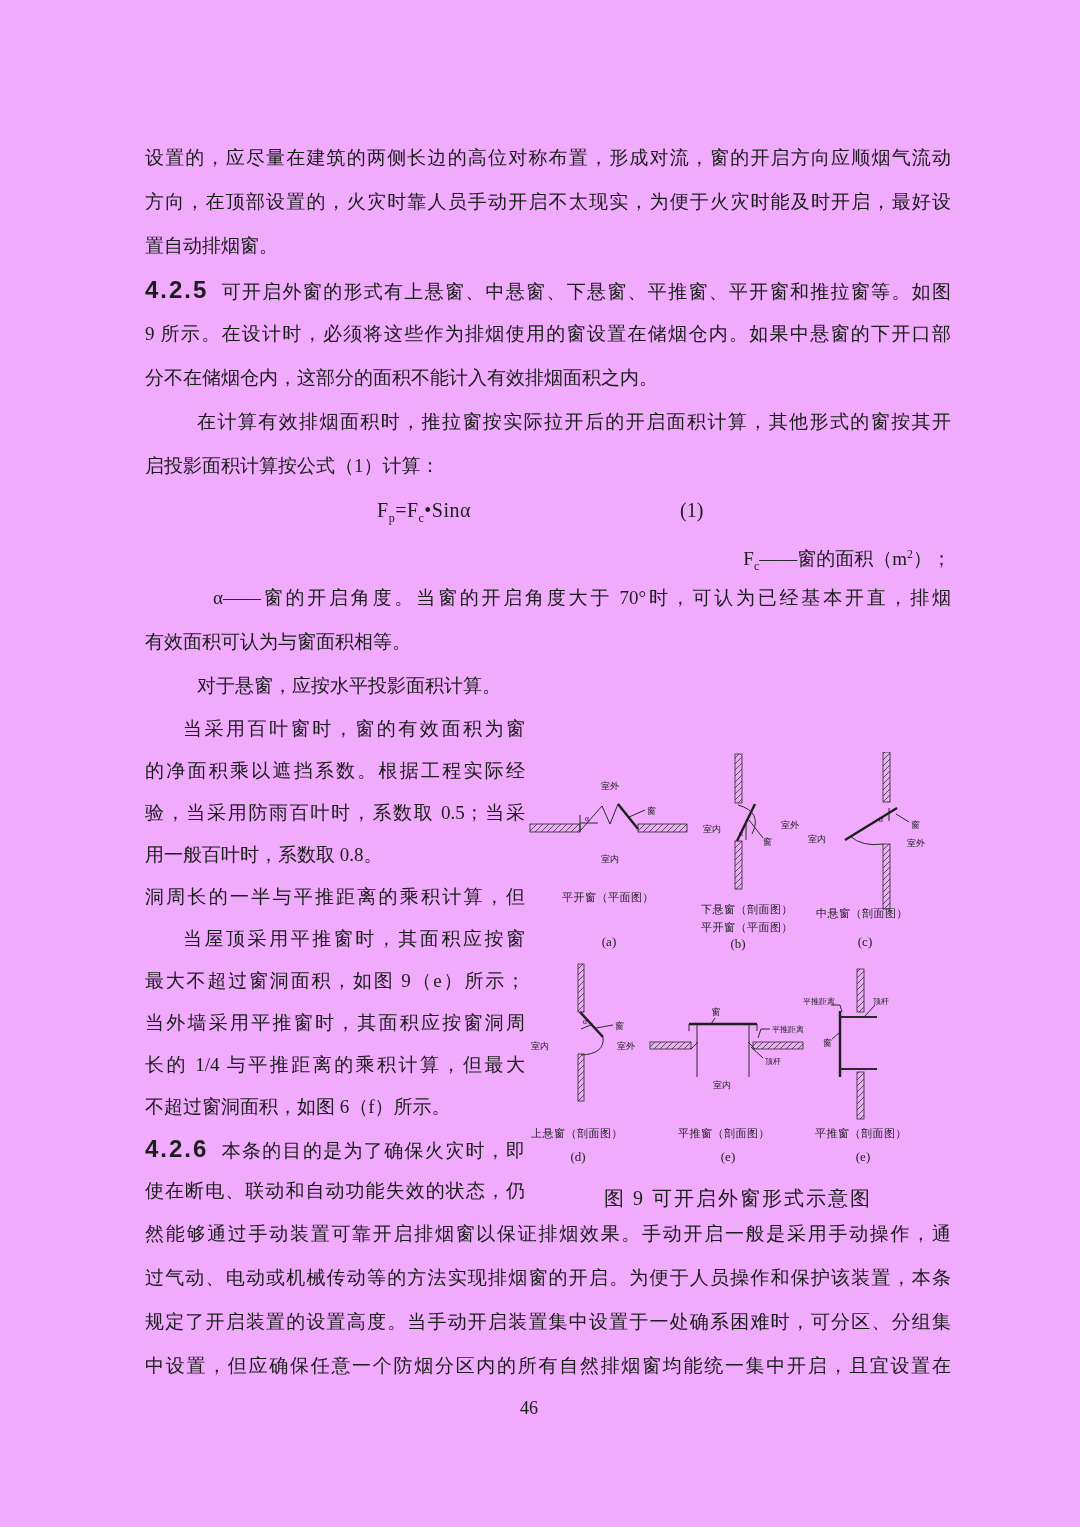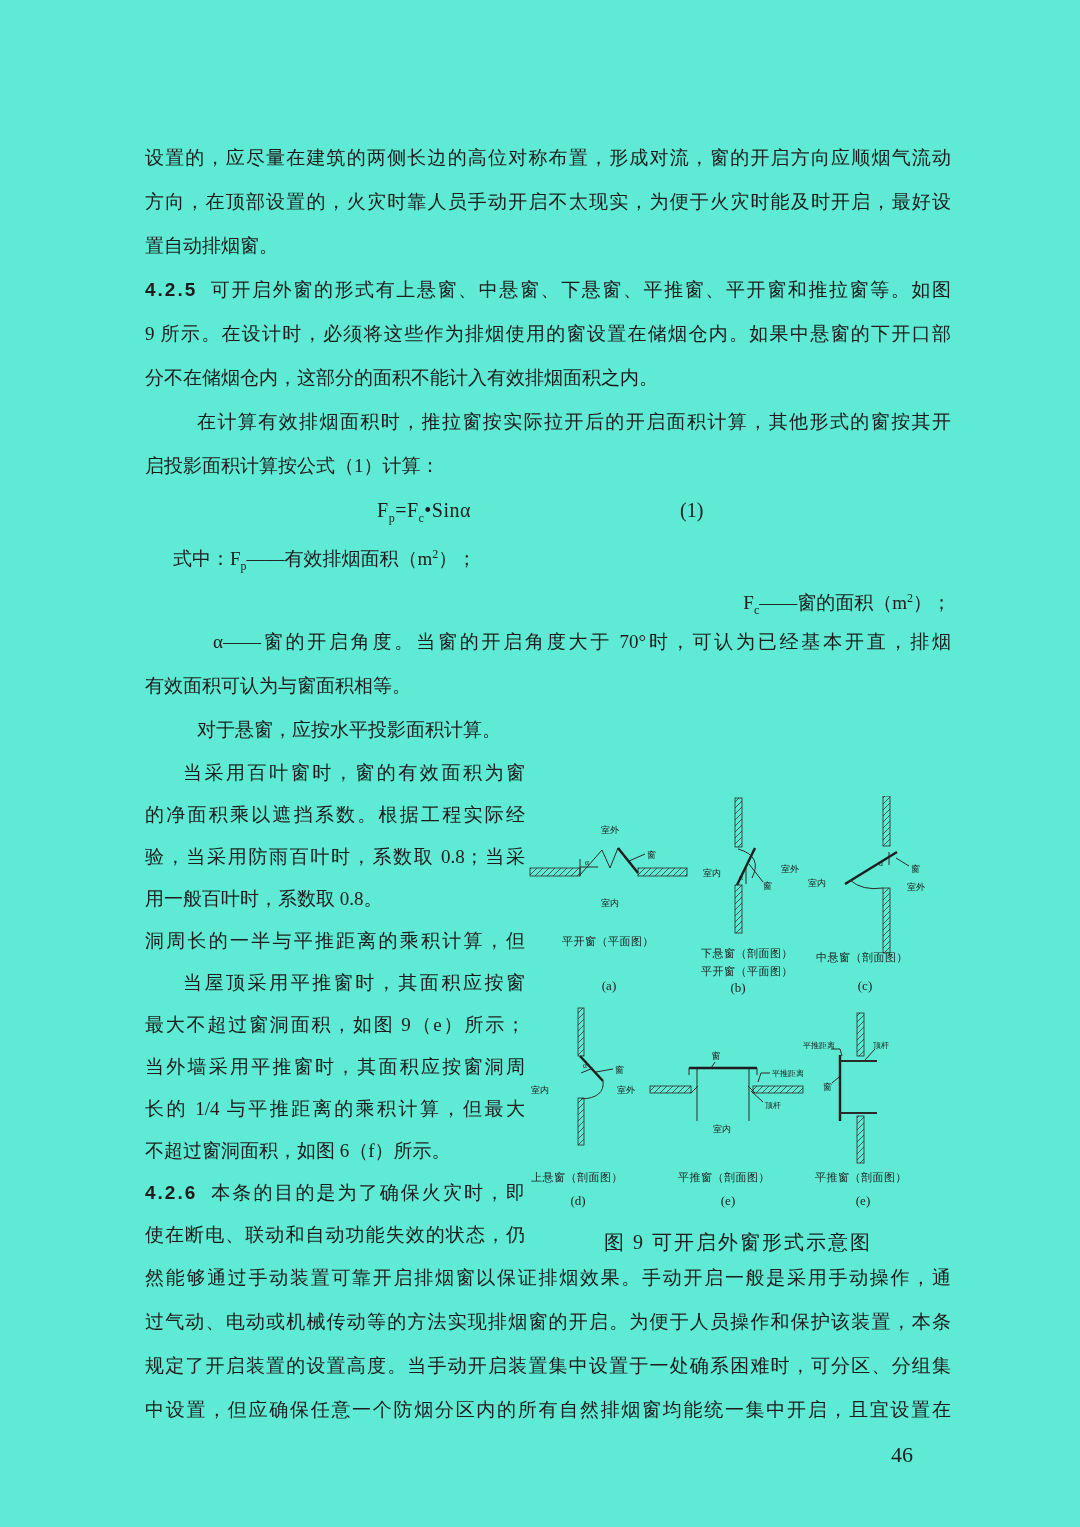--- a/index.html
+++ b/index.html
@@ -1,42 +1,42 @@
 <!DOCTYPE html>
 <html><head>
 <meta charset="utf-8">
 <style>
   html,body { margin:0; padding:0; background:#ffffff; }
   .page {
-    position:relative; width:1080px; height:1527px; background:#5eead4;
+    position:relative; width:1080px; height:1527px; background:#f0abfc;
     font-family:"Liberation Serif","DejaVu Serif",serif; color:#1c1c1c; overflow:hidden;
   }
   .content { position:absolute; left:145px; top:136px; width:806px; }
   .ln { font-size:19px; height:44px; line-height:44px; white-space:normal; }
   .j { text-align:justify; text-align-last:justify; }
   .ind { text-indent:52px; }
   .secnum {
     font-family:"Liberation Sans","DejaVu Sans",sans-serif; font-weight:bold;
-    letter-spacing:2px; margin-right:12px; font-size:19px;
+    letter-spacing:2px; margin-right:12px; font-size:24px;
   }
   sub { font-size:12px; }
   sup { font-size:12px; }
   .formula-row { position:relative; height:44px; font-size:20px; line-height:44px; }
   .formula { position:absolute; left:232px; letter-spacing:0.5px; }
   .formula-num { position:absolute; left:535px; }
   .w1 { padding-left:28px; }
   .w2 { padding-left:67px;text-align:right; }
   .w3 { padding-left:68px; }
   .wrap { display:flex; align-items:flex-end; }
   .colL { width:380px; }
   .colL .ln { height:42px; line-height:42px; }
   .colL .ind { text-indent:38px; }
   .fig { width:426px; position:relative; margin-top:-6px; }
   .figcap { text-align:center; font-size:20px; margin-top:20px; letter-spacing:2px; }
-  .pagenum { text-align:right; padding-right:38px; font-size:22px; margin-top:10px; }
+  .pagenum { text-align:center; padding-right:38px; font-size:18px; margin-top:10px; }
   
   .fig svg { display:block; }
   .flab { font-size:9px; fill:#1d1d1d; font-family:"Liberation Serif","DejaVu Serif",serif; }
   .anch { text-anchor:middle; }
   .fcap { font-size:11px; fill:#1d1d1d; letter-spacing:0.5px; }
   .ftag { font-size:13px; fill:#1d1d1d; }
   .falpha { font-size:7.5px; fill:#1d1d1d; }
   .thin  { stroke:#2a2a2a; stroke-width:1; fill:none; }
   .thick { stroke:#1d1d1d; stroke-width:2.4; fill:none; }
   .wallr { fill:url(#hatch); stroke:#2a2a2a; stroke-width:0.8; }
@@ -56,32 +56,31 @@
     <div class="ln">分不在储烟仓内，这部分的面积不能计入有效排烟面积之内。</div>
 
     <div class="ln j ind">在计算有效排烟面积时，推拉窗按实际拉开后的开启面积计算，其他形式的窗按其开</div>
     <div class="ln">启投影面积计算按公式（1）计算：</div>
 
     <div class="formula-row">
       <span class="formula"><span>F</span><sub>p</sub><span>=F</span><sub>c</sub><span>•Sinα</span></span>
       <span class="formula-num">(1)</span>
     </div>
 
-    <div class="ln w1"><span>式中：F</span><sub>p</sub><span>——有效排烟面积（m</span><sup>2</sup><span>）；</span></div>
     <div class="ln w2"><span>F</span><sub>c</sub><span>——窗的面积（m</span><sup>2</sup><span>）；</span></div>
     <div class="ln w3 j">α——窗的开启角度。当窗的开启角度大于 70°时，可认为已经基本开直，排烟</div>
     <div class="ln">有效面积可认为与窗面积相等。</div>
 
     <div class="ln ind">对于悬窗，应按水平投影面积计算。</div>
 
     <div class="wrap">
       <div class="colL">
         <div class="ln j ind">当采用百叶窗时，窗的有效面积为窗</div>
         <div class="ln j">的净面积乘以遮挡系数。根据工程实际经</div>
-        <div class="ln j">验，当采用防雨百叶时，系数取 0.8；当采</div>
+        <div class="ln j">验，当采用防雨百叶时，系数取 0.5；当采</div>
         <div class="ln">用一般百叶时，系数取 0.8。</div>
         <div class="ln j">洞周长的一半与平推距离的乘积计算，但</div>
         <div class="ln j ind">当屋顶采用平推窗时，其面积应按窗</div>
         <div class="ln j">最大不超过窗洞面积，如图 9（e）所示；</div>
         <div class="ln j">当外墙采用平推窗时，其面积应按窗洞周</div>
         <div class="ln j">长的 1/4 与平推距离的乘积计算，但最大</div>
         <div class="ln">不超过窗洞面积，如图 6（f）所示。</div>
         <div class="ln j"><span class="secnum">4.2.6</span><span>本条的目的是为了确保火灾时，即</span></div>
         <div class="ln j">使在断电、联动和自动功能失效的状态，仍</div>
       </div>

